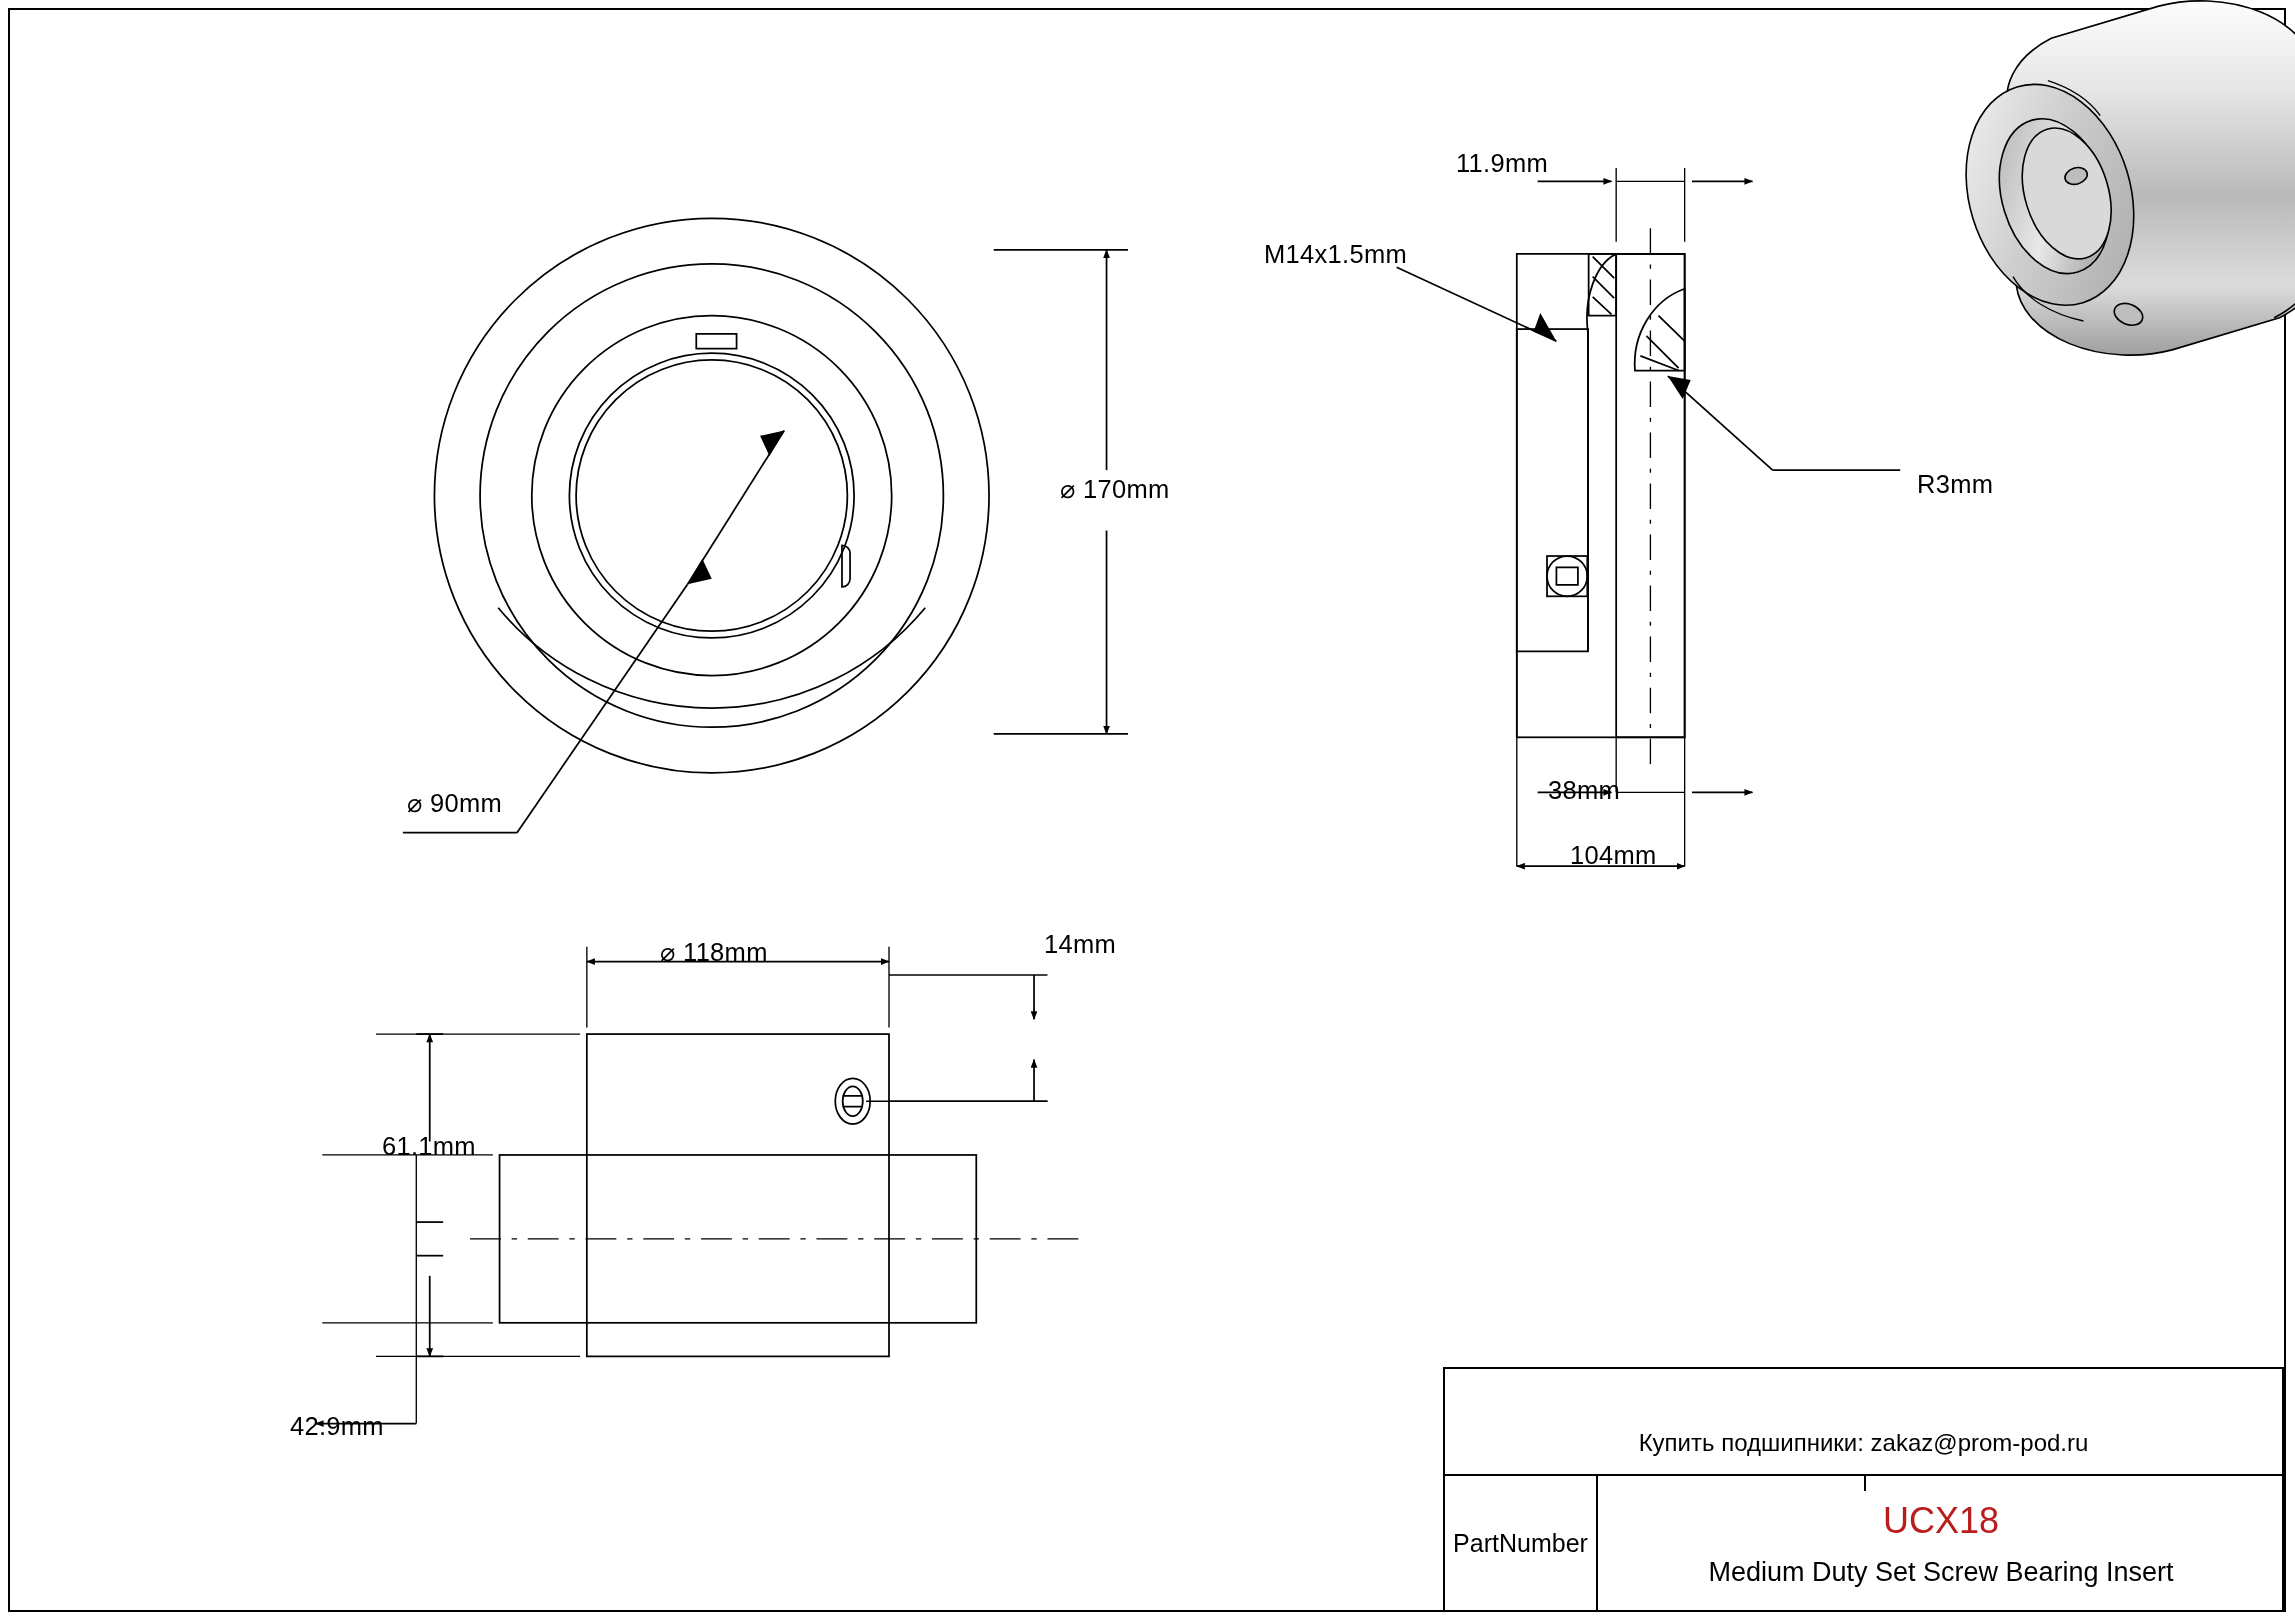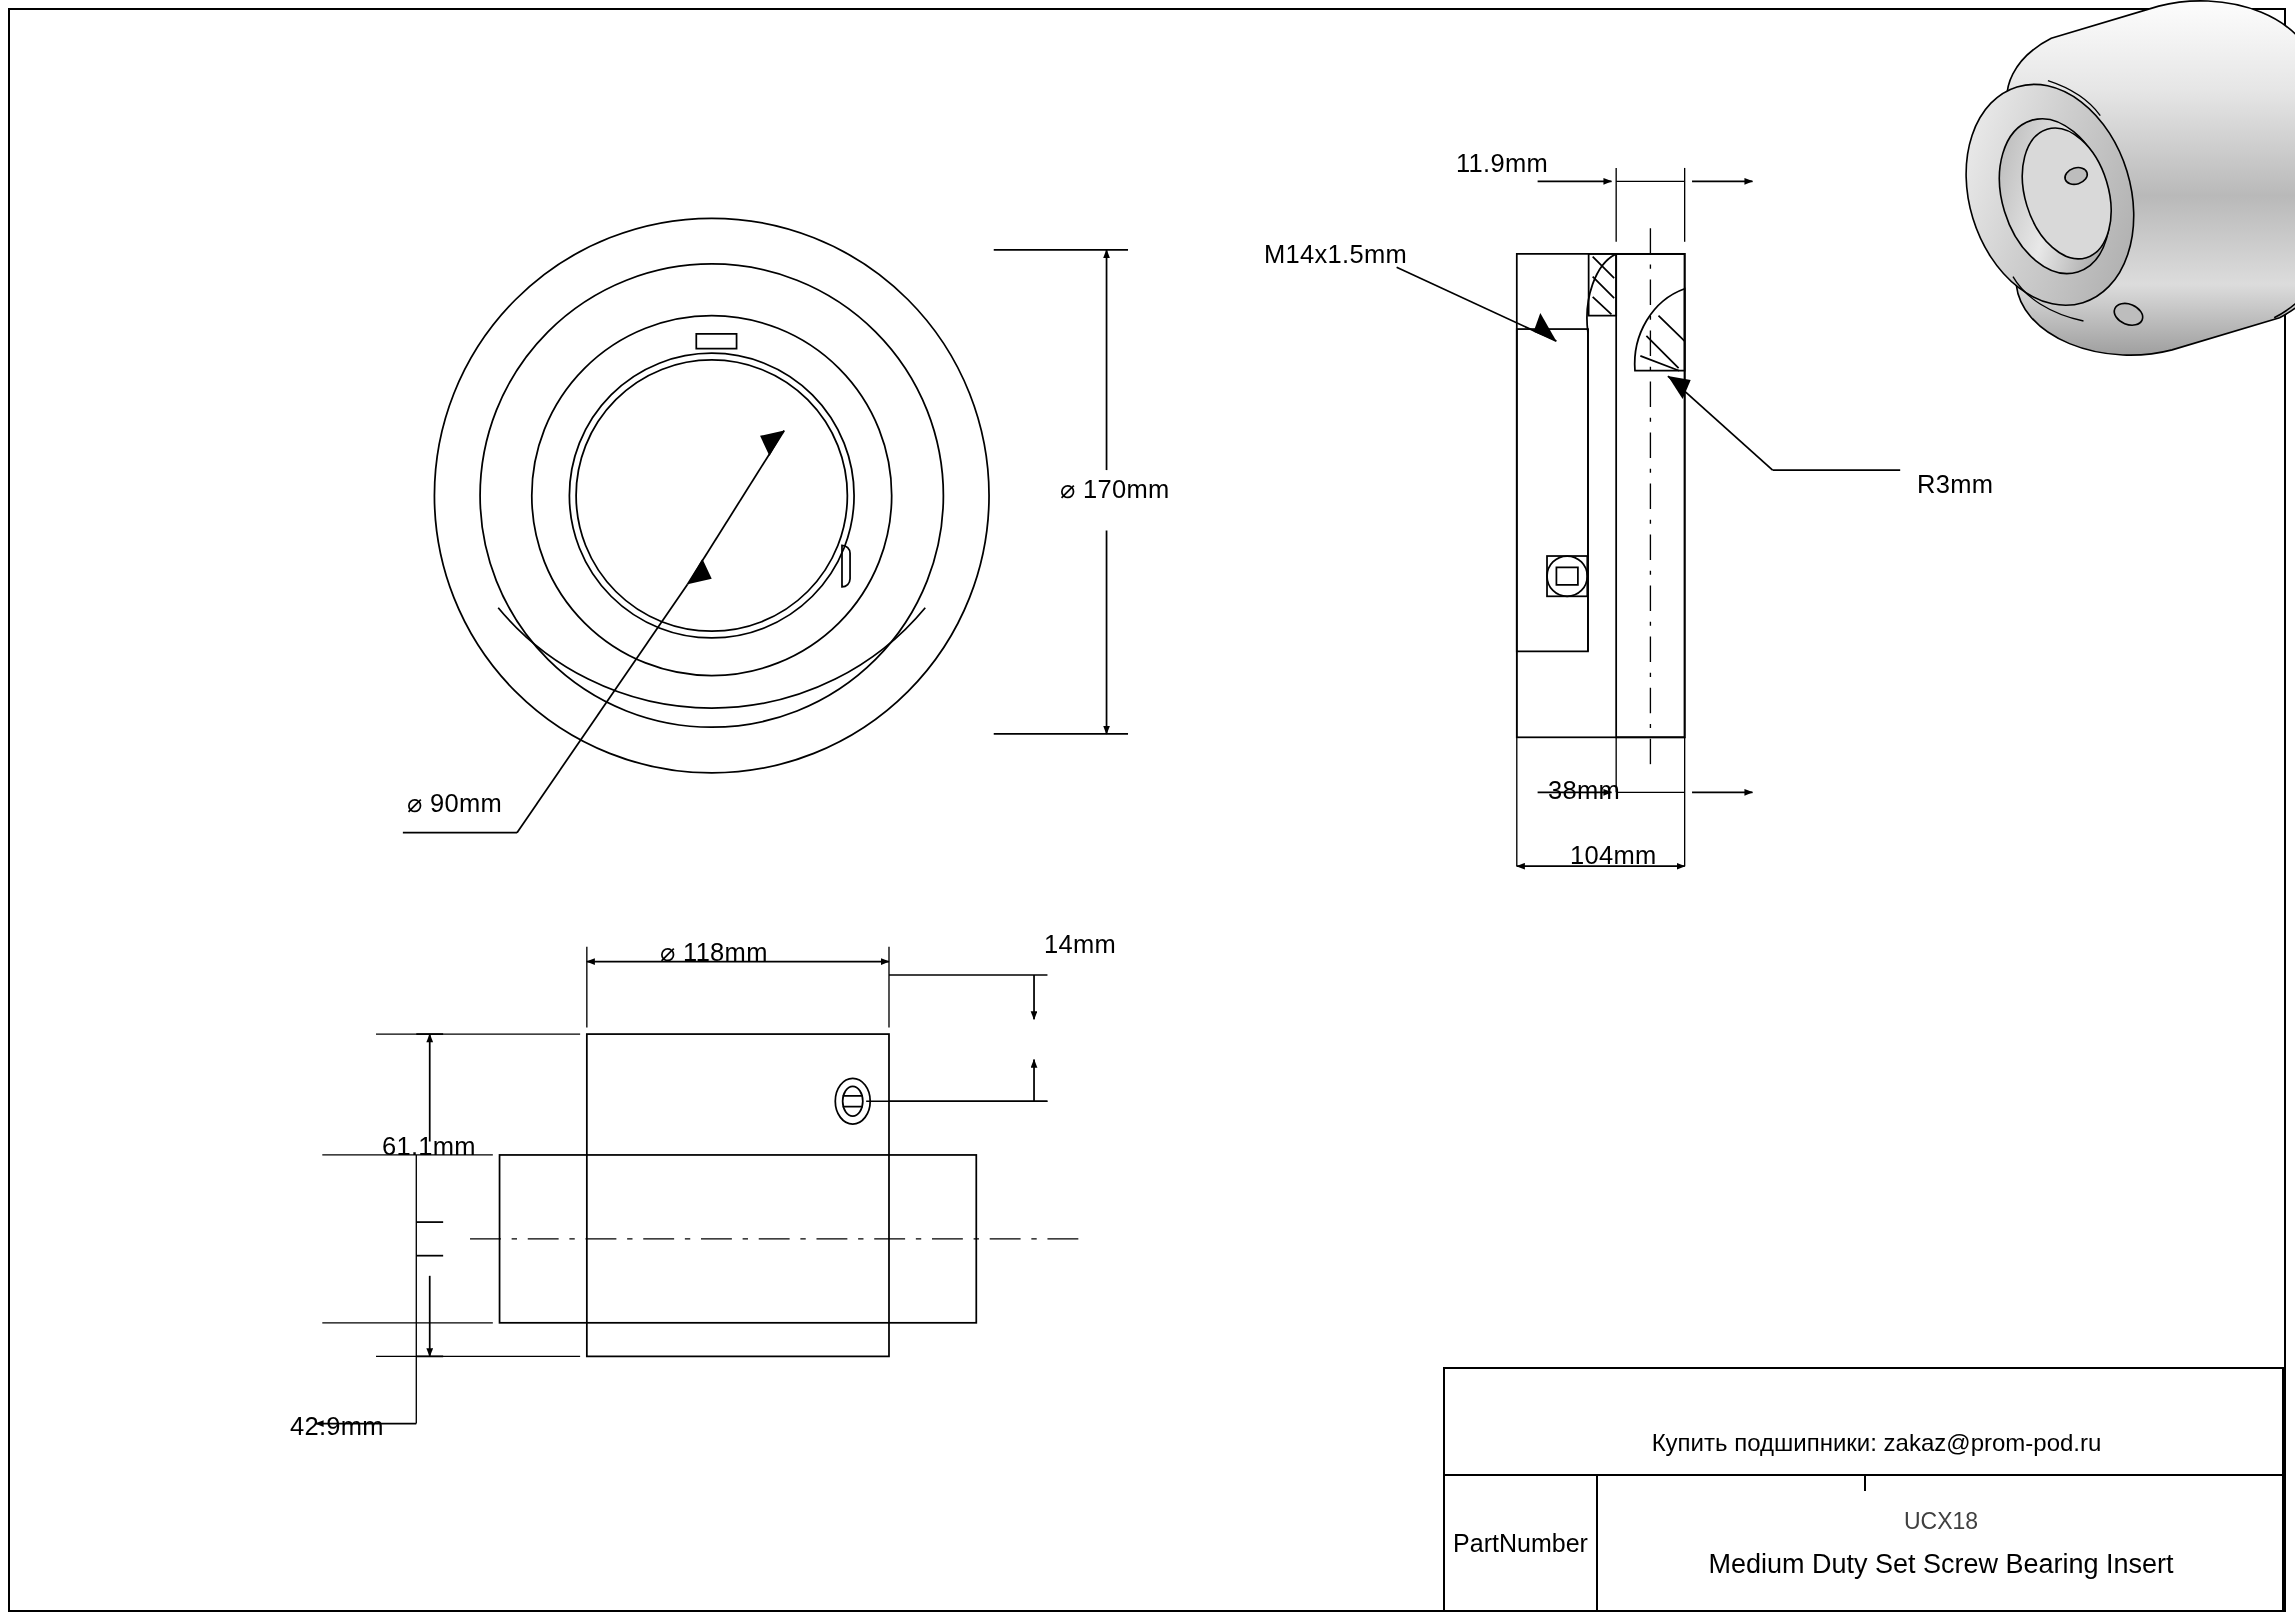--- a/index.html
+++ b/index.html
@@ -60,21 +60,20 @@
     box-sizing: border-box;
   }
   .tb .email {
     position: absolute;
     left: 0;
     top: 60px;
     width: 100%;
     text-align: center;
     font-size: 24px;
     color: #000;
-    padding-left: 13px;
   }
   .tb .leftcell {
     position: absolute;
     left: 0;
     top: 107px;
     width: 153px;
     height: 136px;
     border-right: 2px solid #000;
     box-sizing: border-box;
     display: flex;
@@ -92,22 +91,22 @@
     left: 153px;
     top: 107px;
     width: 686px;
     height: 136px;
     display: flex;
     flex-direction: column;
     align-items: center;
     justify-content: center;
   }
   .tb .part-no {
-    font-size: 23px;
-    color: #404040;
+    font-size: 36px;
+    color: #b91c1c;
     margin-bottom: 14.8px;
   }
   .tb .part-desc {
     font-size: 27px;
     color: #000;
   }
   .tb .divider-stub {
     position: absolute;
     left: 50%;
     top: 107px;

